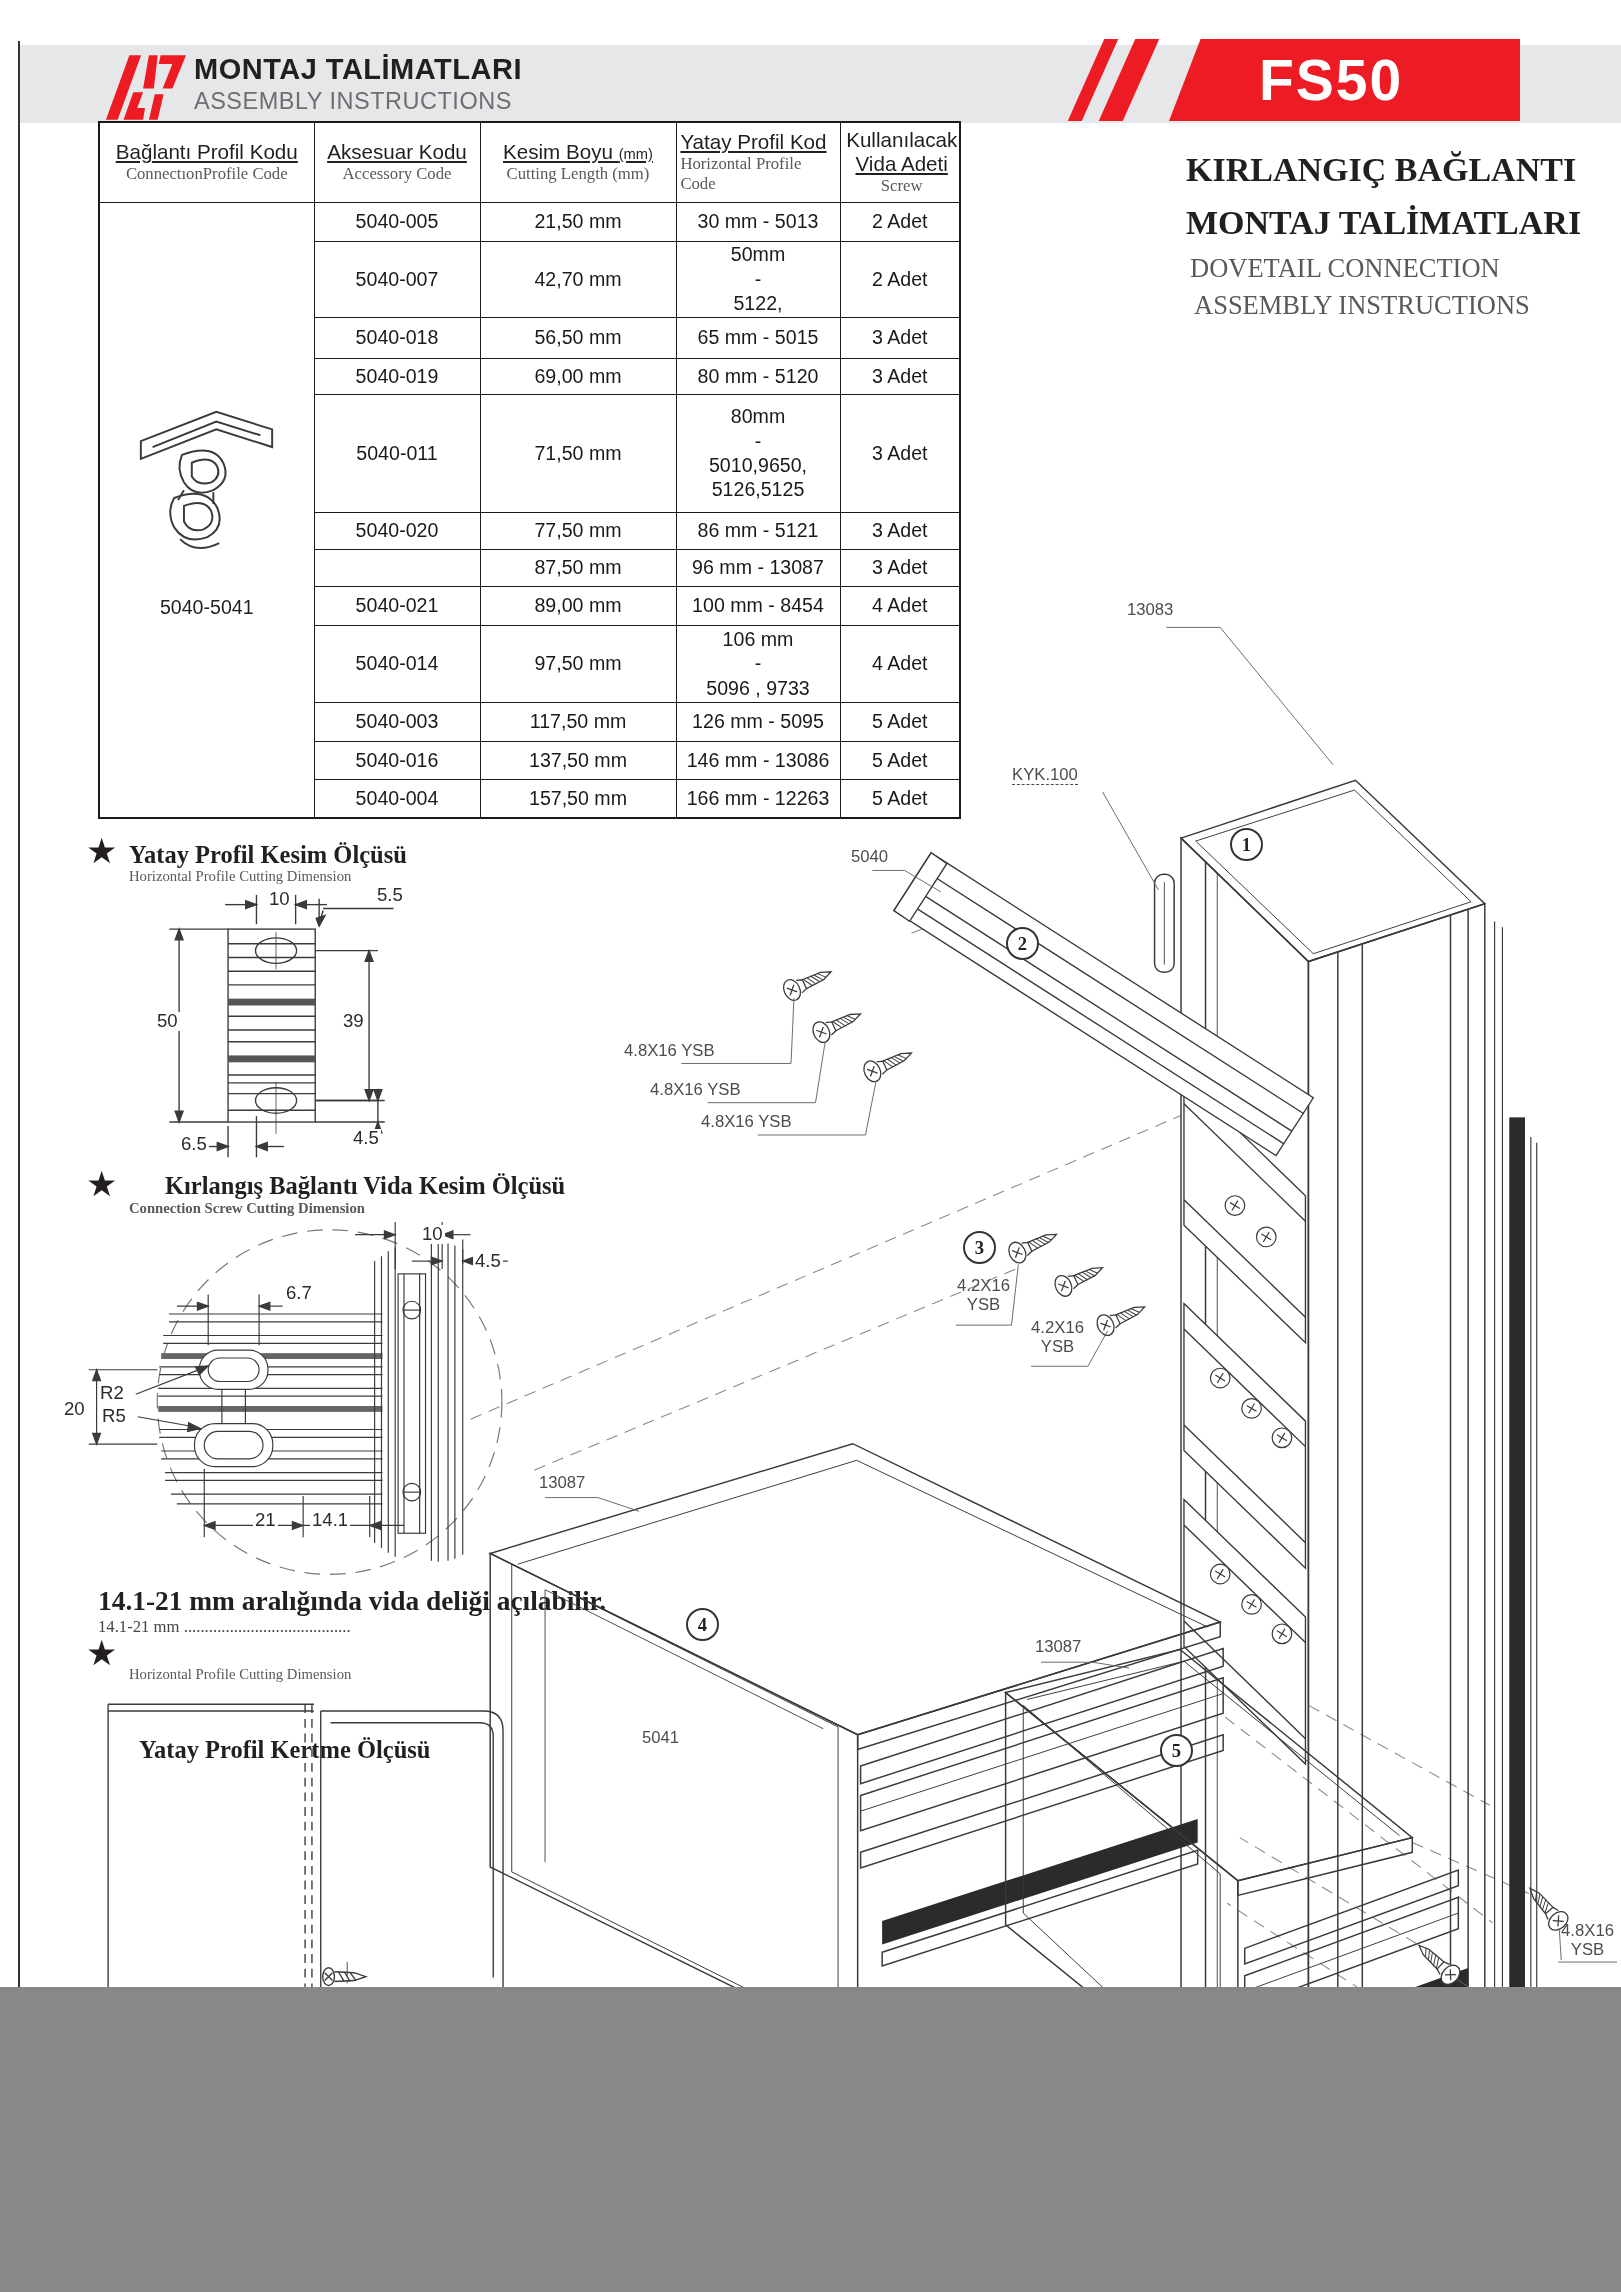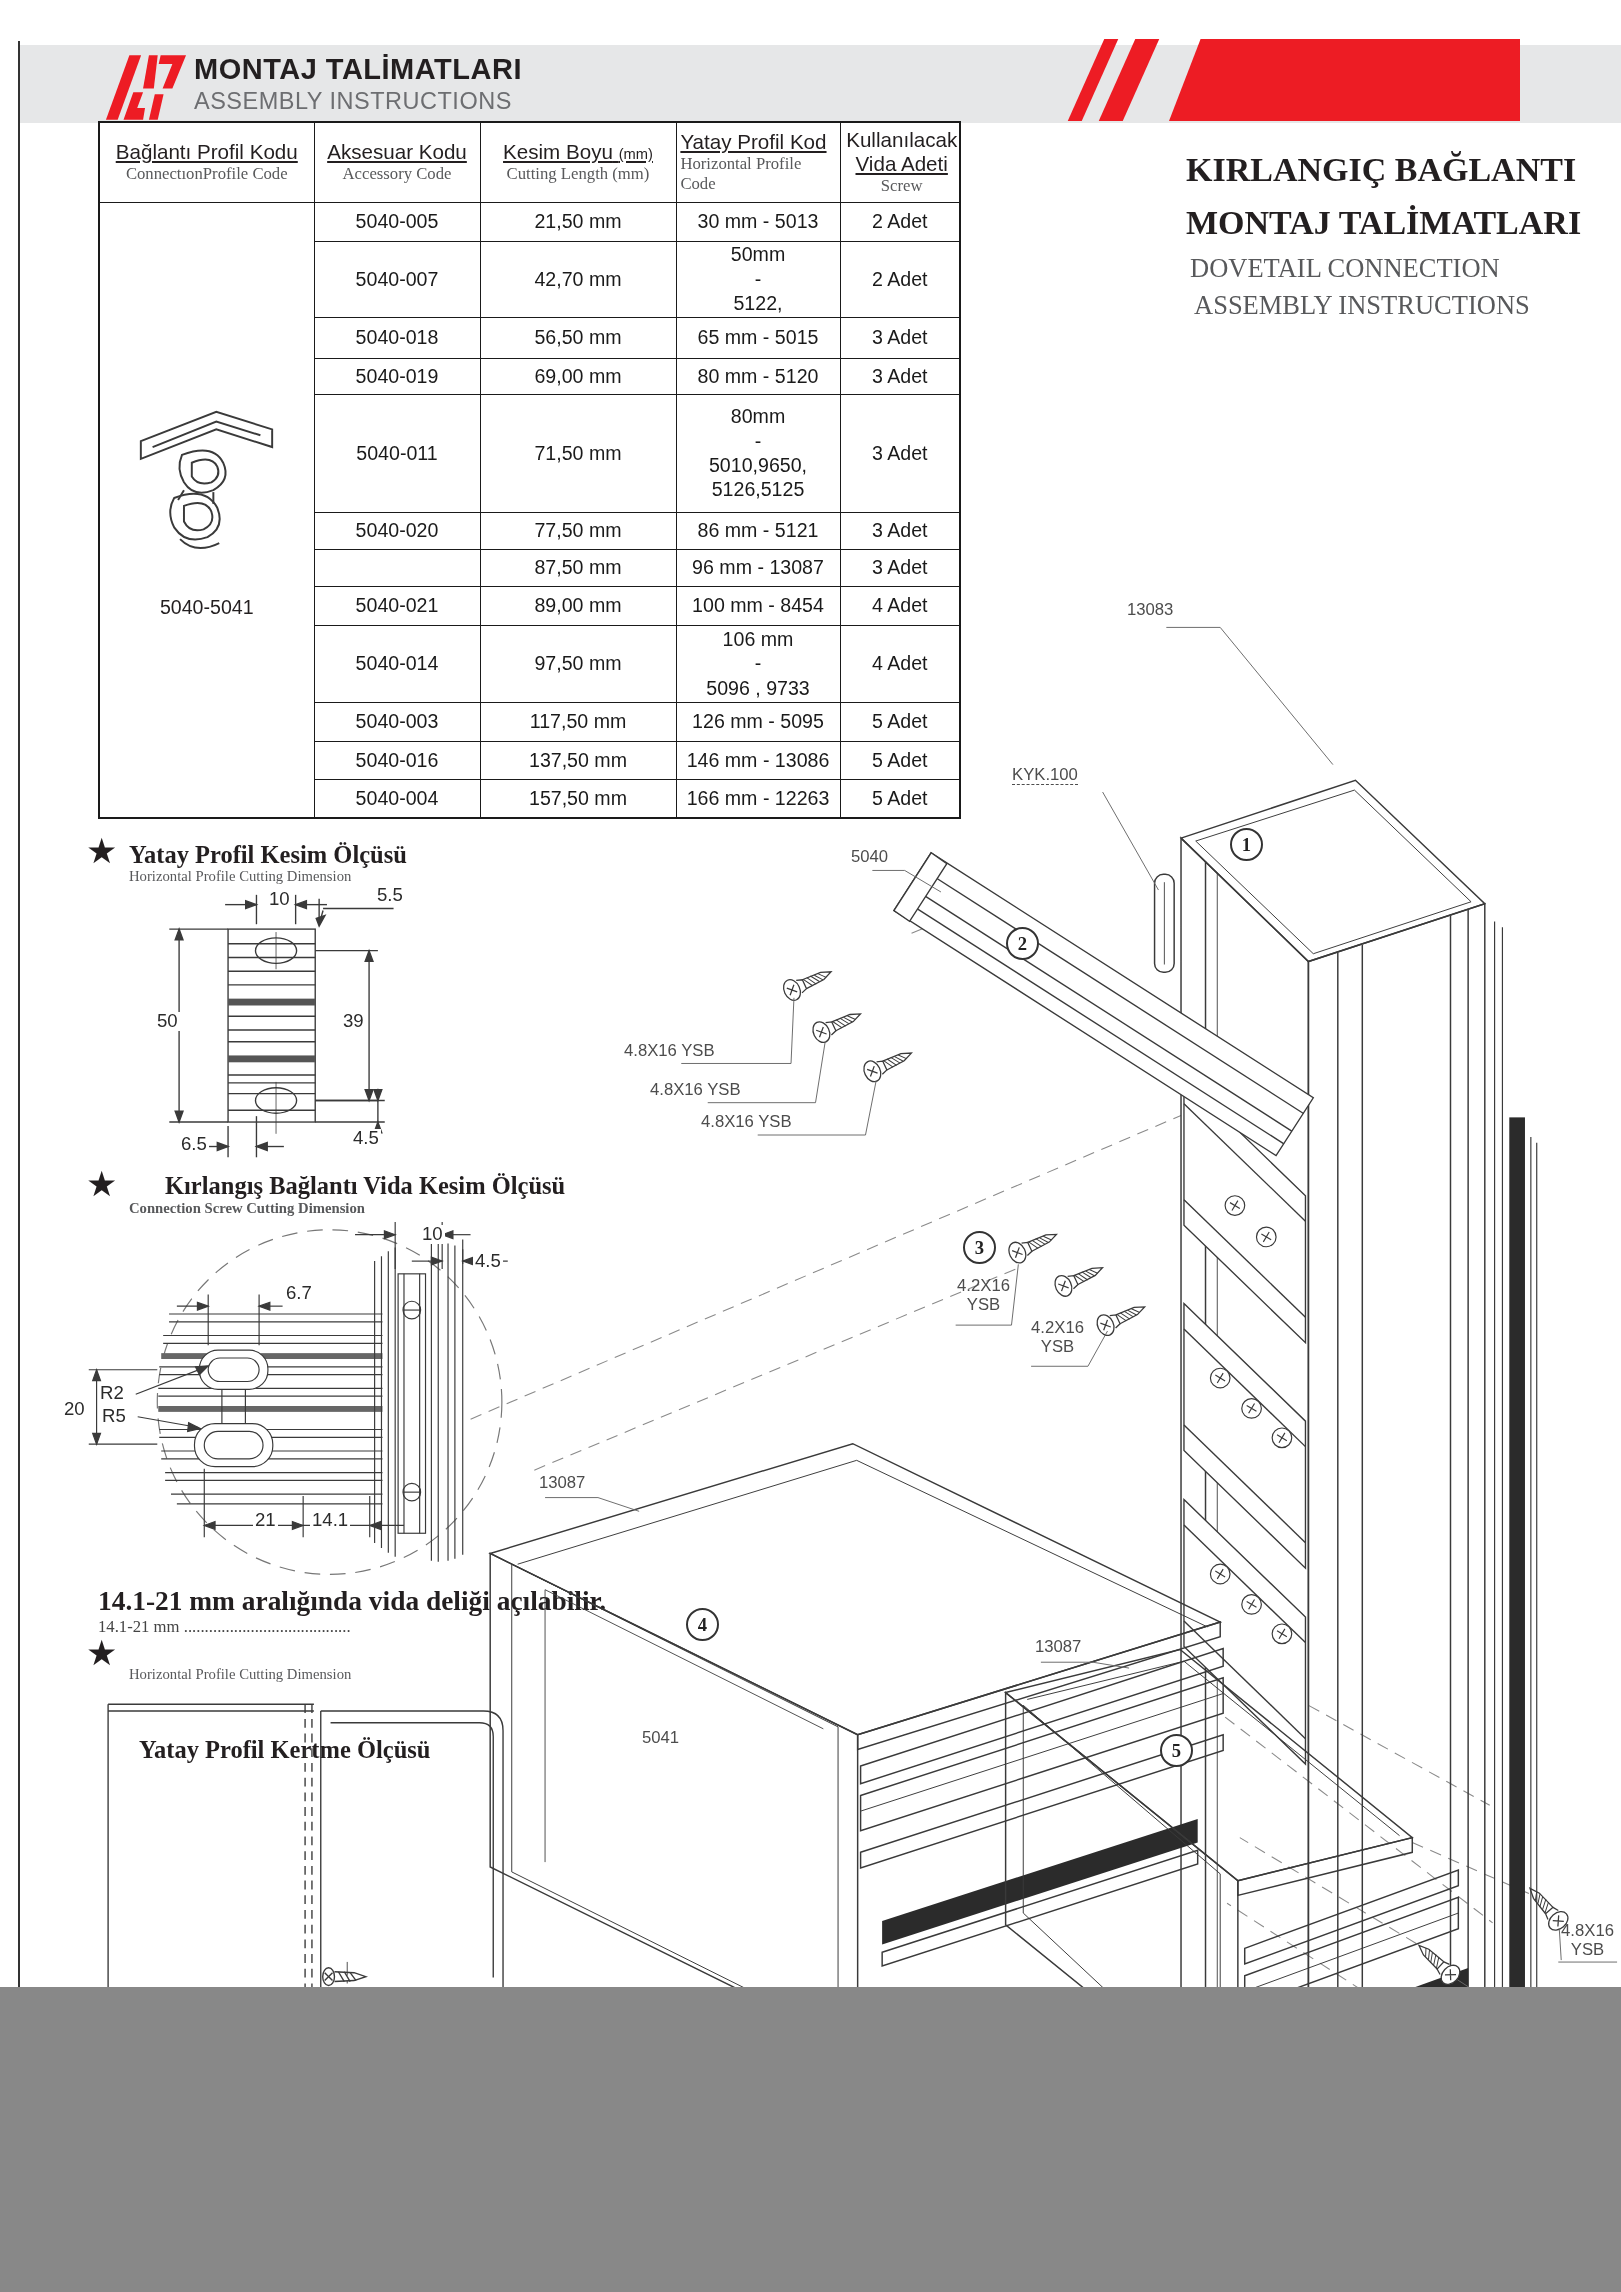--- a/index.html
+++ b/index.html
@@ -53,20 +53,21 @@
       <polygon points="46,72 52,46 61,46 55,72"></polygon>
       <polygon points="58,6 84,6 70,40 60,40 70,15 56,15"></polygon>
     </g>
   </svg>
   <div class="abs brand-title" style="left:194px;top:53px;">MONTAJ TALİMATLARI</div>
   <div class="abs brand-sub" style="left:194px;top:88px;">ASSEMBLY INSTRUCTIONS</div>
 
   <div class="abs fs-stripe" style="left:1086px;top:39px;width:13.7px;height:82px;"></div>
   <div class="abs fs-stripe" style="left:1117px;top:39px;width:23.5px;height:82px;"></div>
   <div class="abs fs-banner" style="left:1169px;top:39px;width:351px;height:82px;"></div>
+  <div class="abs fs-text" style="left:1189px;top:47px;width:284px;">FS50</div>
 
   <div class="abs doc-tr" style="left:1186px;top:151px;">KIRLANGIÇ BAĞLANTI</div>
   <div class="abs doc-tr" style="left:1186px;top:204px;">MONTAJ TALİMATLARI</div>
   <div class="abs doc-en" style="left:1190px;top:253px;">DOVETAIL CONNECTION</div>
   <div class="abs doc-en" style="left:1194px;top:290px;">ASSEMBLY INSTRUCTIONS</div>
 
   <table class="spec abs" style="left:98px;top:121px;width:860px;border:2px solid #1a1a1a;">
     <colgroup>
         <col style="width:215px">
         <col style="width:166px">

